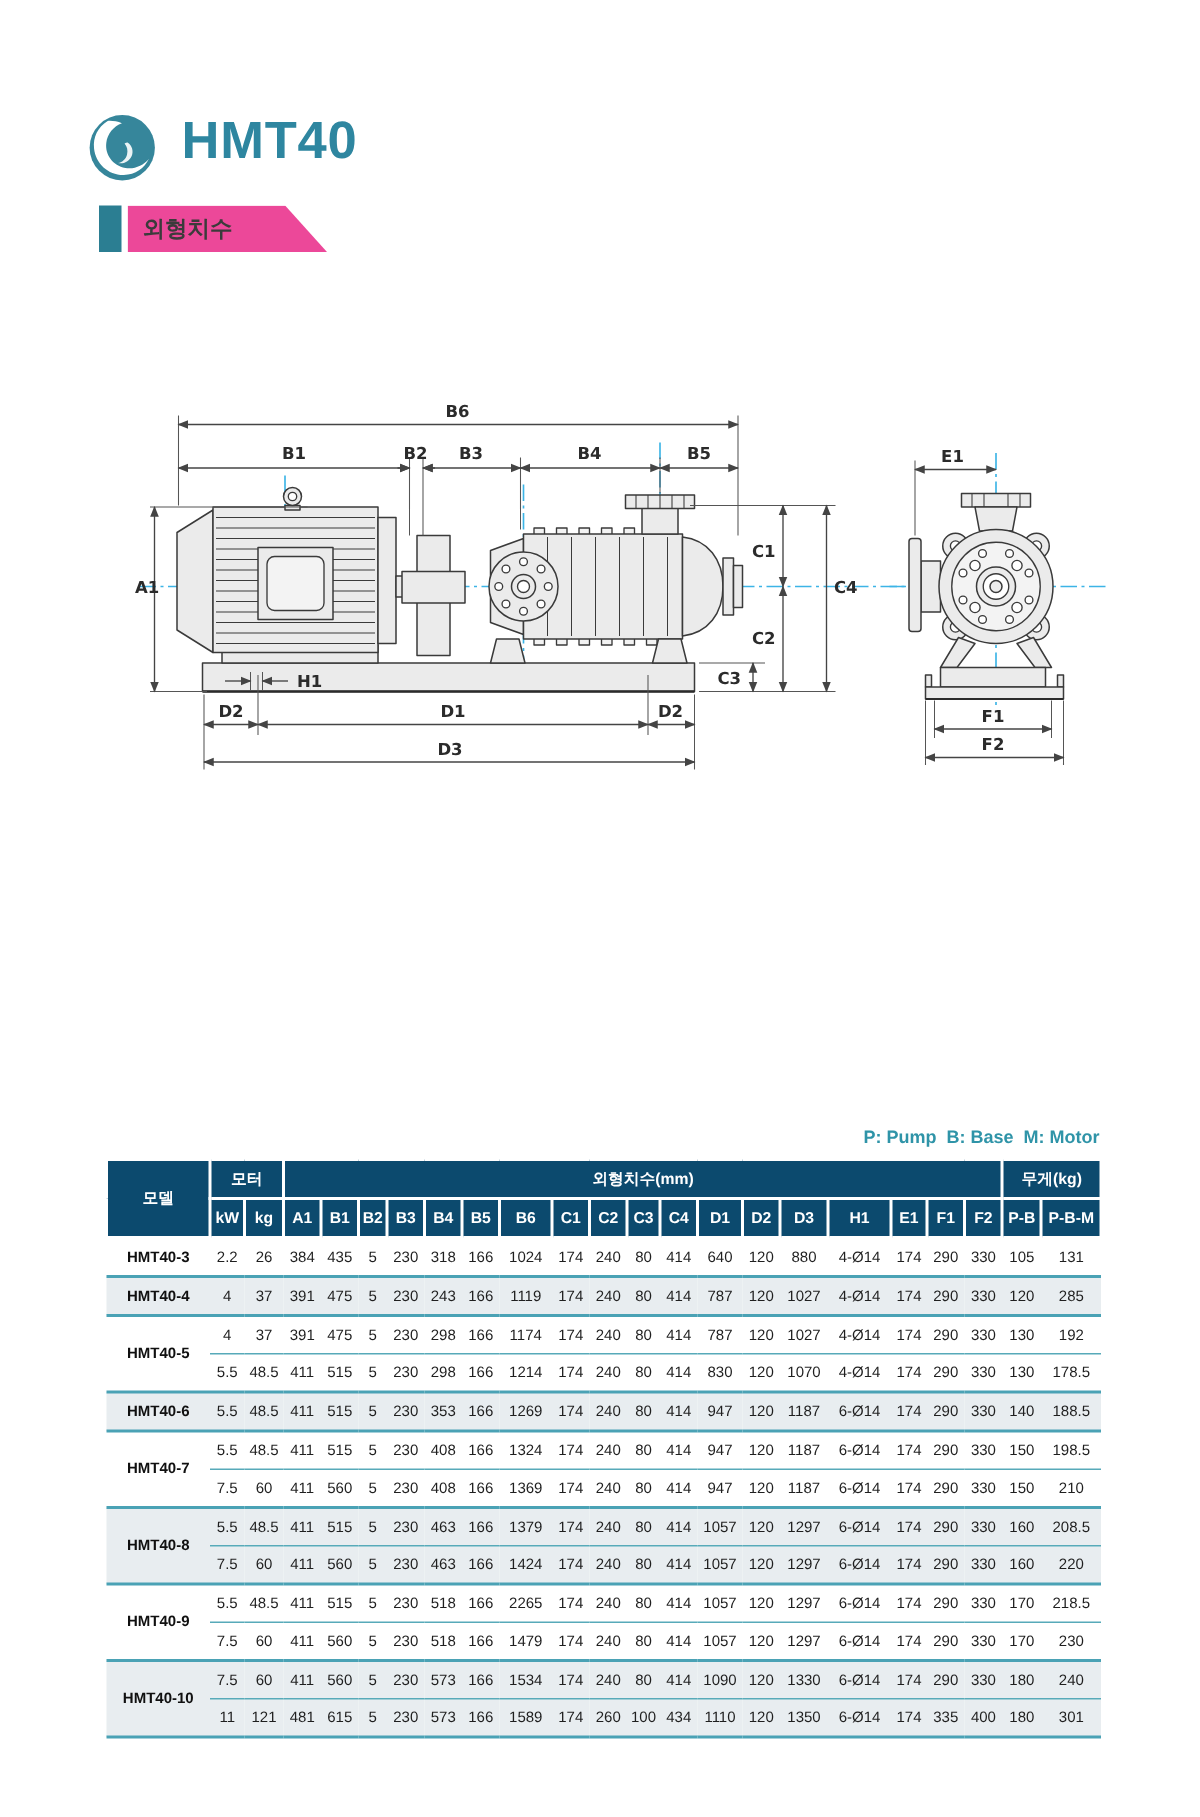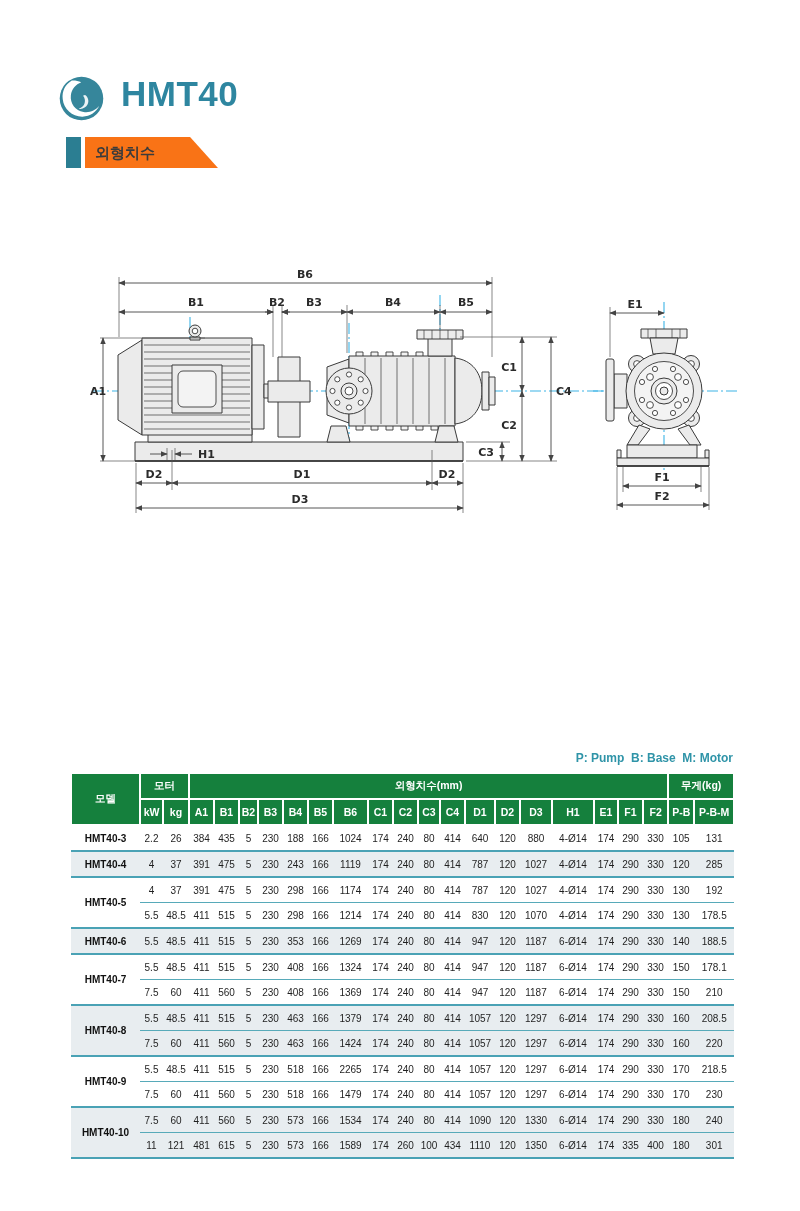--- a/index.html
+++ b/index.html
@@ -12,21 +12,21 @@
   
   .logo { position:absolute; left:58px; top:75px; width:47px; height:47px; }
   .title {
     position:absolute; left:121px; top:74px; margin:0;
     font-size:35px; font-weight:bold; color:#2e86a0; letter-spacing:0.5px;
   }
 
   
   .section-bar { position:absolute; left:66px; top:137px; width:15px; height:31px; background:#2b7e92; }
   .section-banner {
-    position:absolute; left:85px; top:137px; width:133px; height:31px; background:#f97316;
+    position:absolute; left:85px; top:137px; width:133px; height:31px; background:#ec4899;
     clip-path:polygon(0 0, 79% 0, 100% 100%, 0 100%);
   }
   .section-banner span {
     display:block; padding-left:10px; line-height:31px;
     font-size:15px; font-weight:bold; color:#3b3b3b;
   }
 
   
   .drawing { position:absolute; left:90px; top:245px; width:680px; height:290px; }
   .drawing svg { width:100%; height:100%; display:block; }
@@ -45,21 +45,21 @@
     color:#2f94a8; font-size:12px; font-weight:bold; white-space:pre;
   }
 
   
   .dims-table {
     position:absolute; left:70px; top:772px; width:663px;
     border-collapse:collapse; table-layout:fixed;
     font-size:10px; color:#1f1f1f; border-bottom:2px solid #4aa2b5;
   }
   .dims-table thead th {
-    background:#15803d; color:#ffffff; font-weight:bold; font-size:10.5px;
+    background:#0c4a6e; color:#ffffff; font-weight:bold; font-size:10.5px;
     border:2px solid #ffffff; height:24px; padding:0; text-align:center;
   }
   .dims-table tbody td { text-align:center; height:24px; padding:0; font-size:10px; }
   .dims-table tbody td.model-cell { font-weight:bold; color:#101010; }
   .dims-table tbody tr.shaded td { background:#e8edf0; }
   .dims-table tbody tr.group-start td { border-top:2px solid #4aa2b5; }
   .dims-table tbody tr:first-child td { border-top:none; }
   .dims-table tbody tr.sub-row td { border-top:1px solid #57aab9; }
 </style>
 </head>
@@ -384,21 +384,21 @@
     </thead>
     <tbody>
         <tr class="group-start">
           <td class="model-cell" rowspan="1">HMT40-3</td>
           <td>2.2</td>
           <td>26</td>
           <td>384</td>
           <td>435</td>
           <td>5</td>
           <td>230</td>
-          <td>188</td>
+          <td>318</td>
           <td>166</td>
           <td>1024</td>
           <td>174</td>
           <td>240</td>
           <td>80</td>
           <td>414</td>
           <td>640</td>
           <td>120</td>
           <td>880</td>
           <td>4-Ø14</td>
@@ -523,21 +523,21 @@
           <td>80</td>
           <td>414</td>
           <td>947</td>
           <td>120</td>
           <td>1187</td>
           <td>6-Ø14</td>
           <td>174</td>
           <td>290</td>
           <td>330</td>
           <td>150</td>
-          <td>178.1</td>
+          <td>198.5</td>
         </tr>
         <tr class="sub-row">
           <td>7.5</td>
           <td>60</td>
           <td>411</td>
           <td>560</td>
           <td>5</td>
           <td>230</td>
           <td>408</td>
           <td>166</td>

